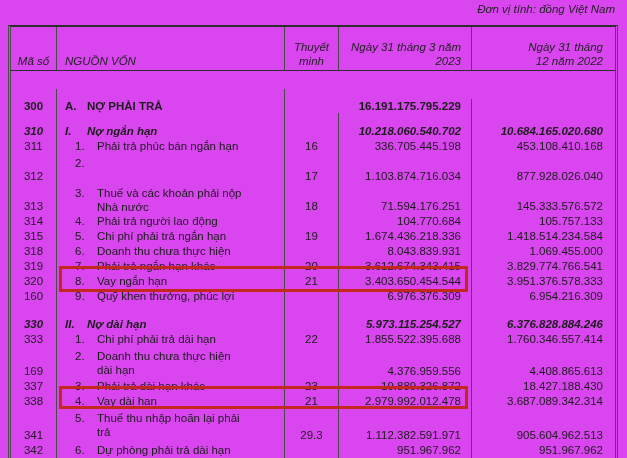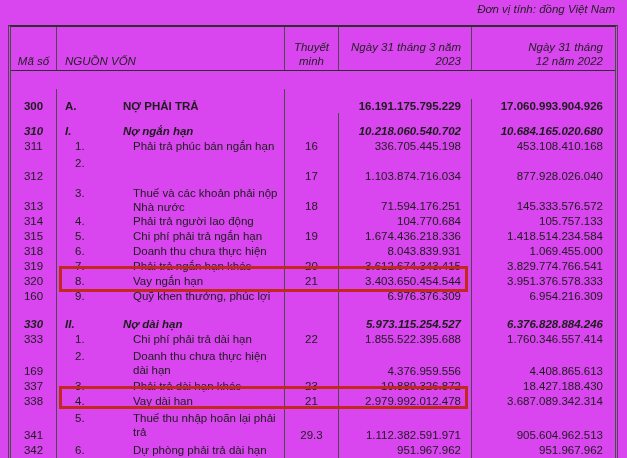--- a/index.html
+++ b/index.html
@@ -48,21 +48,21 @@
   .h32{height:32px;}
   .h34{height:34px;}
   .r-sec{height:44px;font-weight:bold;align-items:flex-end;}
   .r-sec .c-label,.r-sec .c-code{justify-content:flex-start;padding-top:10px;}
   .r-sub{font-weight:bold;font-style:italic;}
   .spacer-10{height:10px;}
   .spacer-13{height:13px;}
   .labelline{display:flex;flex-direction:row;align-items:flex-start;padding-left:18px;}
   .r-sec .labelline,.r-sub .labelline{padding-left:8px;}
   .num{width:22px;flex:none;}
-  .lblx{flex:0 1 auto;margin-left:36px;}
+  .lblx{flex:0 1 auto;}
   .wrap .lblx{max-width:152px;}
   .c-label{justify-content:flex-end;}
   .twolines .c-label{justify-content:flex-start;padding-top:1px;}
   
   .hlbox{
     position:absolute;box-sizing:border-box;
     border:3px solid #c3281e;
     z-index:6;pointer-events:none;
   }
   .hl-short{left:59px;top:266px;width:409px;height:26px;}
@@ -88,21 +88,20 @@
     <div class="trow r-sec">
       <div class="cell c-code cb">300</div>
       <div class="cell c-label cb">
         <div class="labelline">
             <span class="num">A.</span>
             <span class="lblx">NỢ PHẢI TRẢ</span>
           </div>
       </div>
       <div class="cell c-note cb"></div>
       <div class="cell c-v1 cb">16.191.175.795.229</div>
-      <div class="cell c-v2">17.060.993.904.926</div>
     </div>
 
     <div class="trow spacer-10">
       <div class="cell c-code cb"></div>
         <div class="cell c-label cb"></div>
         <div class="cell c-note cb"></div>
         <div class="cell c-v1 cb"></div>
         <div class="cell c-v2"></div>
     </div>
 

